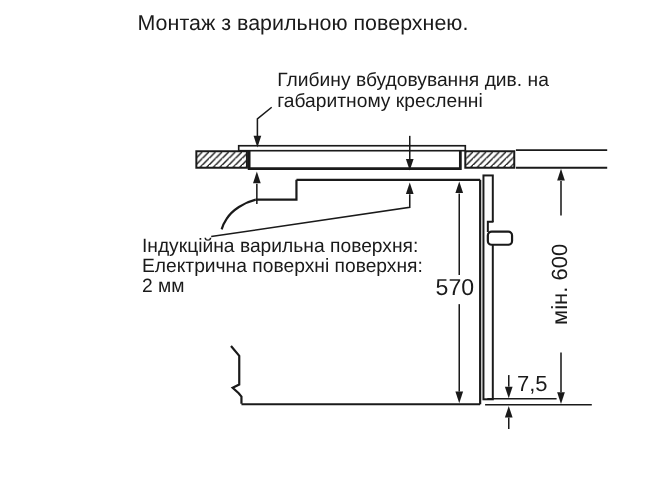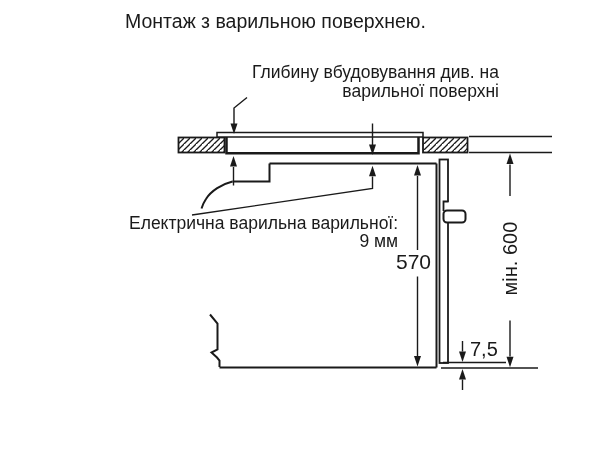--- a/index.html
+++ b/index.html
@@ -12,21 +12,21 @@
   .title{left:85px;top:10px;font-size:19.5px;}
   .depth-note{left:212px;top:63px;font-size:17.5px;line-height:18.5px;}
   .min-note{left:89px;top:214px;font-size:17.5px;line-height:18px;}
   .dim-570{left:356px;top:250px;font-size:21px;}
   .dim-600{
     left:409px;top:247px;width:122px;font-size:20px;text-align:center;
     transform:rotate(-90deg);transform-origin:center center;
   }
   .dim-75{left:430px;top:338px;font-size:20px;text-align:right;}
   .units{left:388px;top:422px;font-size:19.5px;}
-  .note-line{display:block;text-align:right;}
+  .note-line{display:block;}
 </style>
 </head>
 <body>
 
 <div id="screen">
 
   <svg id="drawing-svg" width="600" height="450" viewBox="0 0 600 450">
     <defs>
       <pattern id="hatch" patternUnits="userSpaceOnUse" width="6" height="6">
         <path d="M-1,7 L7,-1" stroke="#1a1a1a" stroke-width="1.3"></path>
@@ -80,25 +80,26 @@
     <path d="M422.5,341 V351.5" stroke="#1a1a1a" stroke-width="1.4" fill="none"></path>
     <polygon points="422.5,362 419,351.5 426,351.5" fill="#1a1a1a"></polygon>
     <path d="M422.5,379.5 V390" stroke="#1a1a1a" stroke-width="1.4" fill="none"></path>
     <polygon points="422.5,369 419,379.5 426,379.5" fill="#1a1a1a"></polygon>
   </svg>
 
   <div class="txt title">Монтаж з варильною поверхнею.</div>
 
   <div class="txt depth-note">
     <span class="note-line">Глибину вбудовування див. на</span>
-    <span class="note-line">варильної поверхні</span>
+    <span class="note-line">габаритному кресленні</span>
   </div>
 
   <div class="txt min-note">
-    <span class="note-line">Електрична варильна варильної:</span>
-    <span class="note-line">9 мм</span>
+    <span class="note-line">Індукційна варильна поверхня:</span>
+    <span class="note-line">Електрична поверхні поверхня:</span>
+    <span class="note-line">2 мм</span>
   </div>
 
   <div class="txt dim-570">570</div>
   <div class="txt dim-600">мін. 600</div>
   <div class="txt dim-75">7,5</div>
 
 </div>
 
 </body></html>

